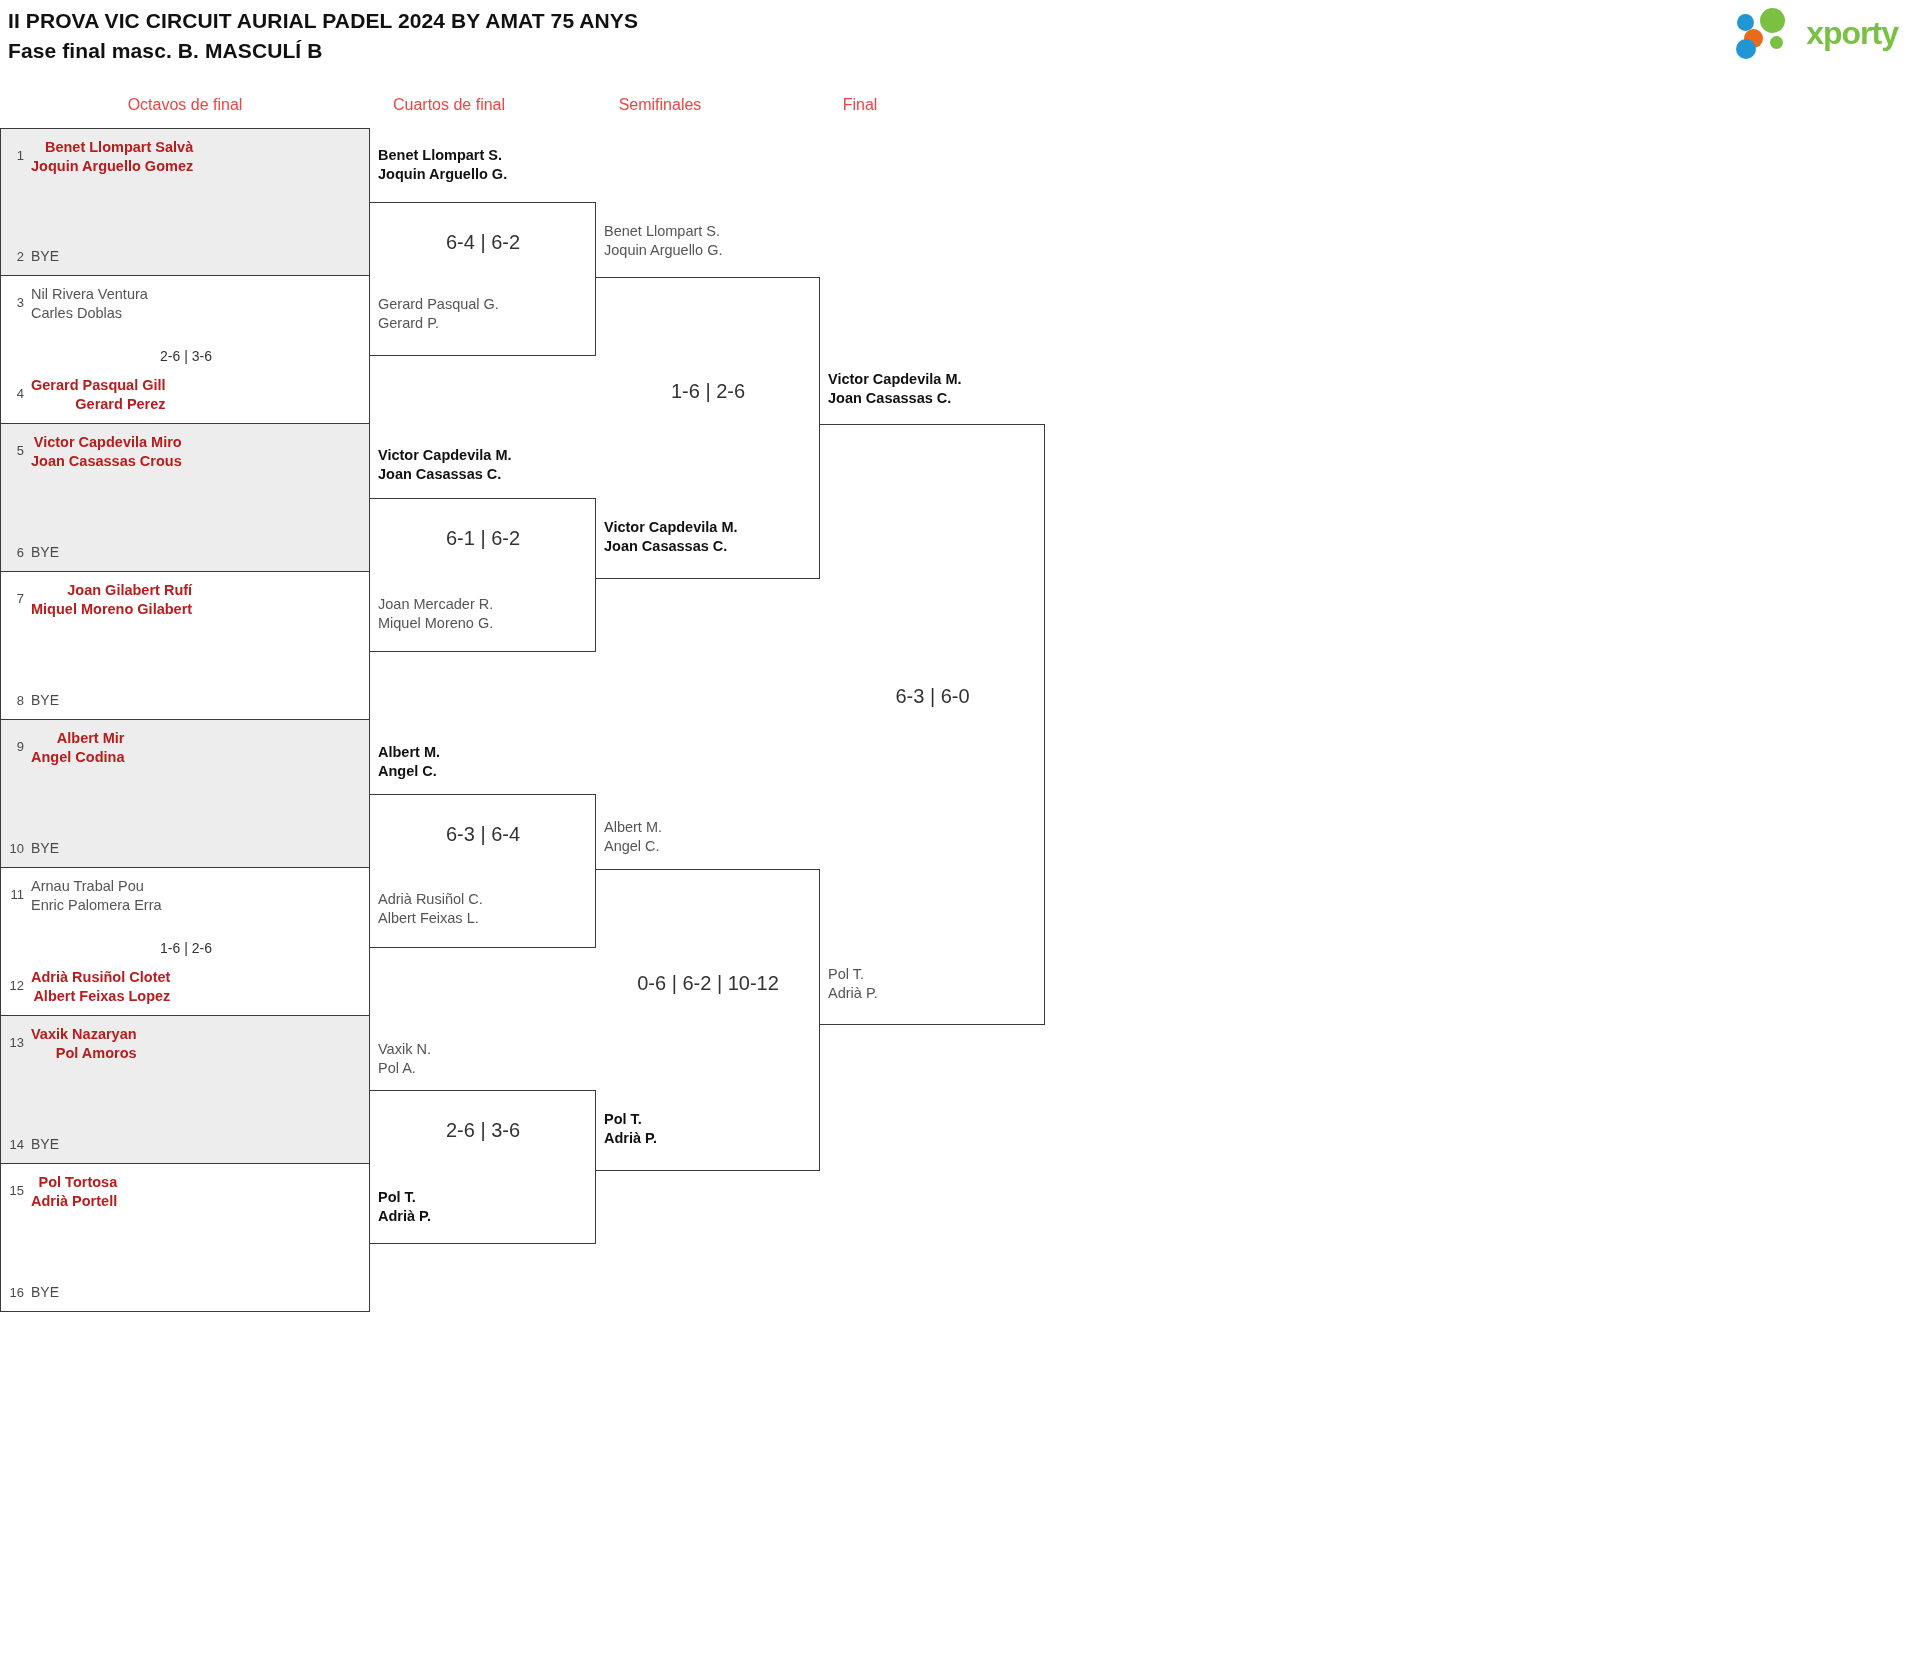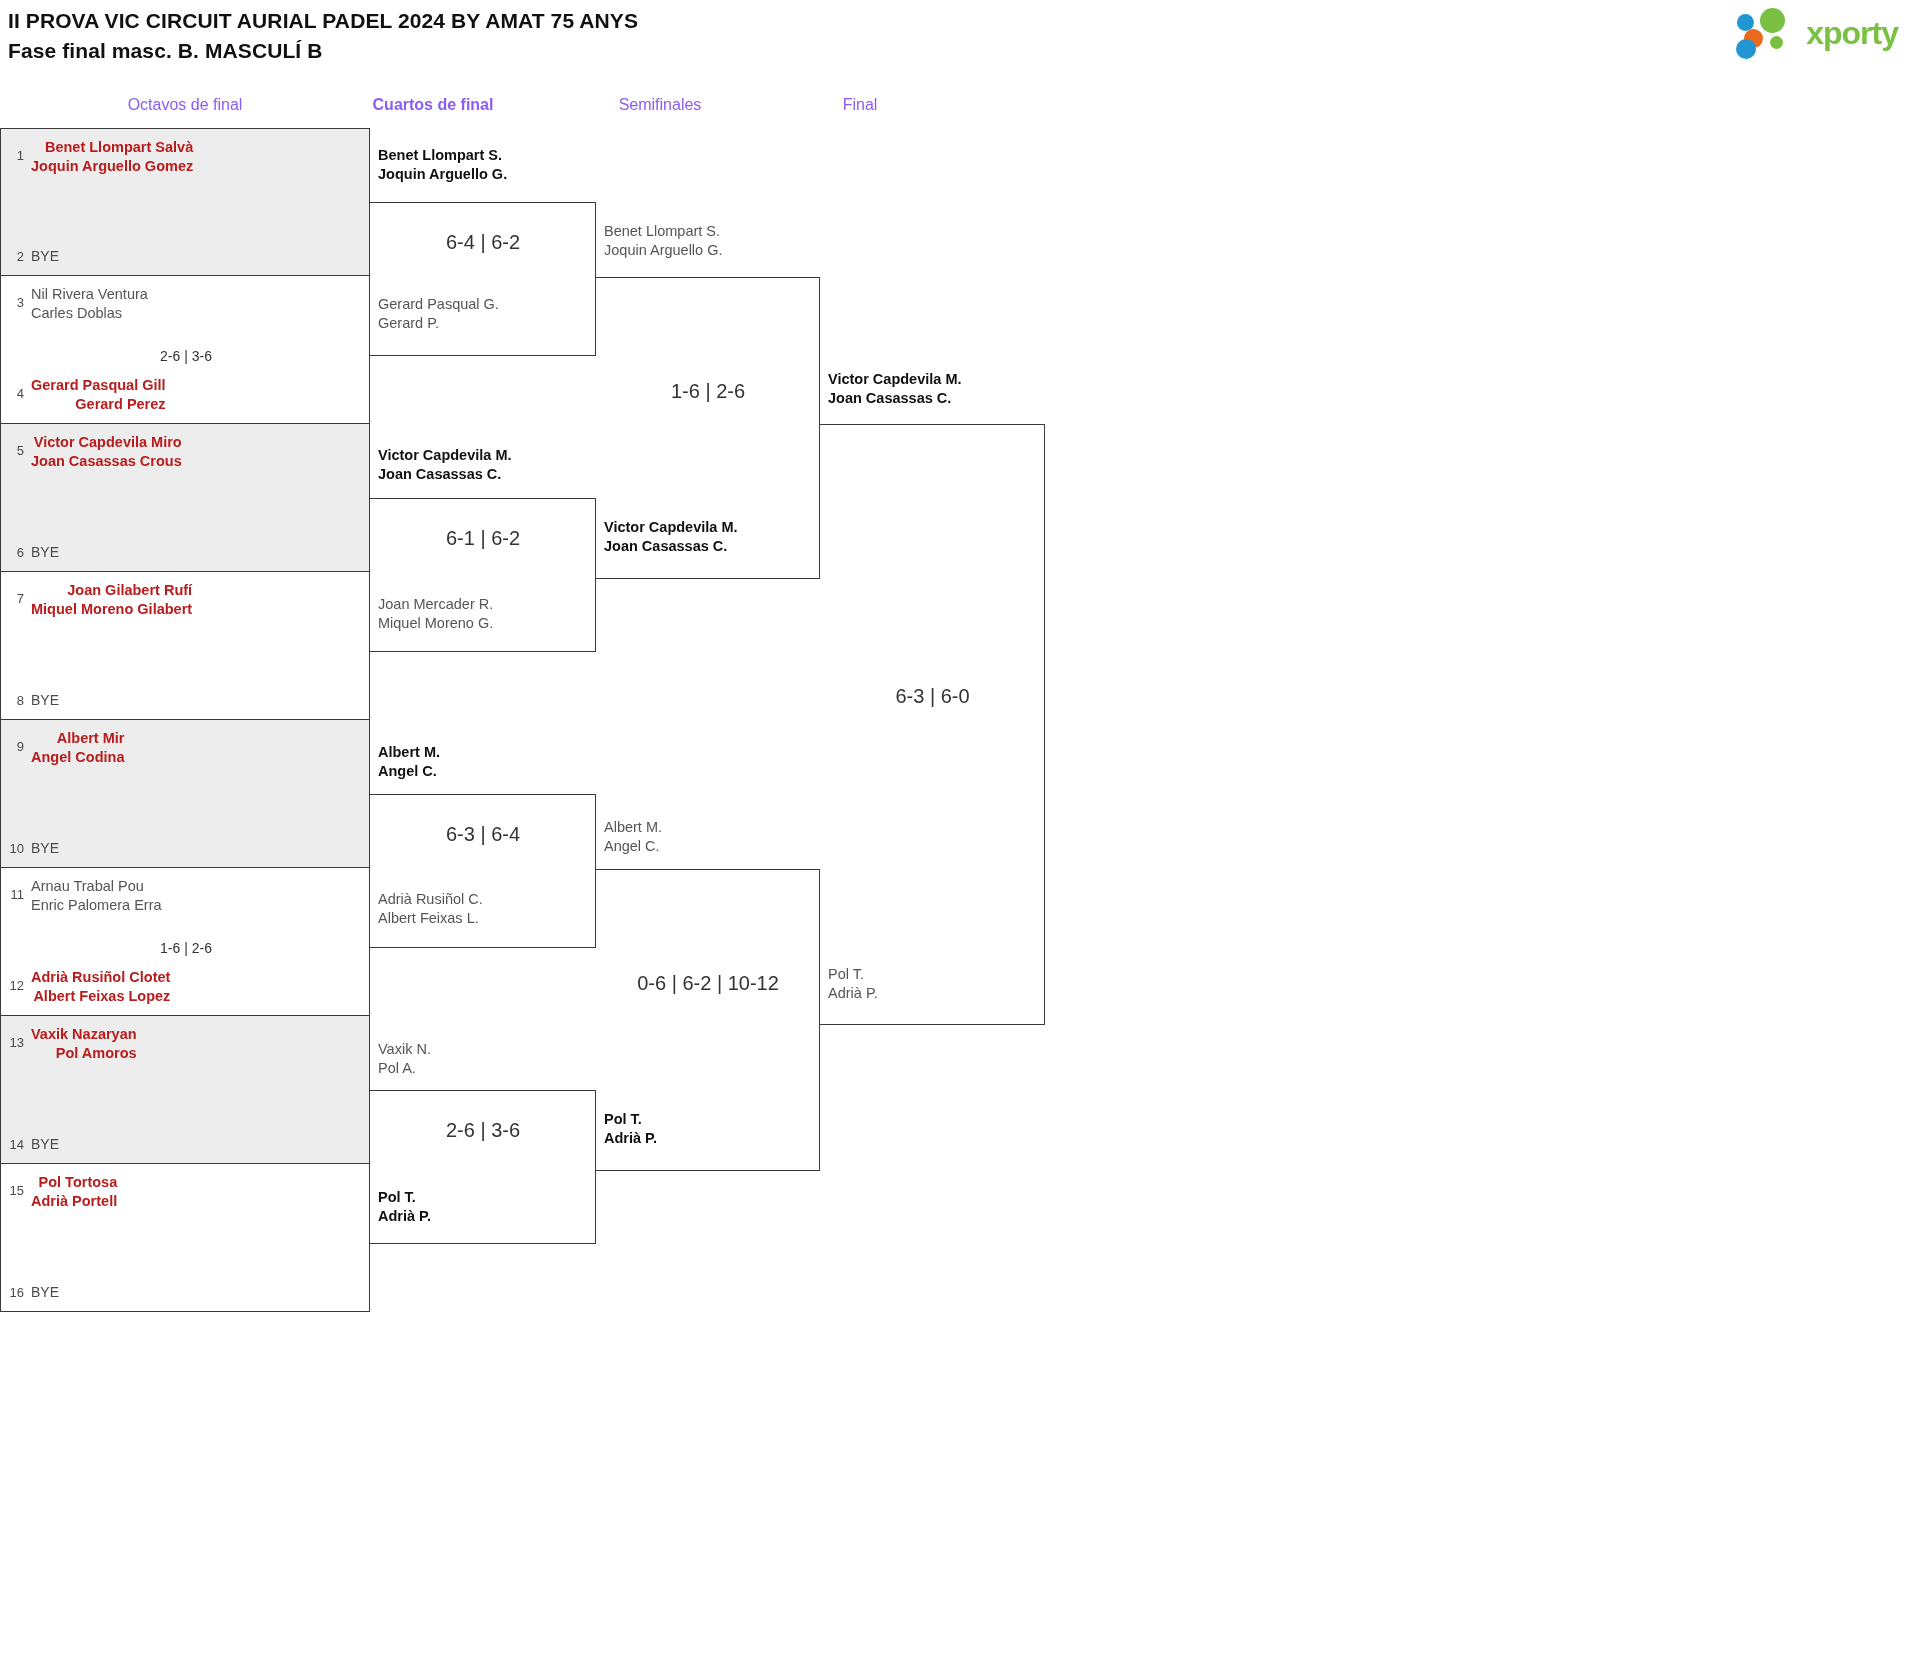--- a/index.html
+++ b/index.html
@@ -29,21 +29,21 @@
   .logo-dots i { position: absolute; border-radius: 50%; display: block; }
   .d-blue-tl  { width: 17px; height: 17px; background: #2196d3; left: 1px;  top: 6px; }
   .d-green-lg { width: 25px; height: 25px; background: #7ac143; left: 24px; top: 0px; }
   .d-orange   { width: 19px; height: 19px; background: #ea6a1b; left: 8px;  top: 21px; }
   .d-green-sm { width: 13px; height: 13px; background: #7ac143; left: 34px; top: 28px; }
   .d-blue-bl  { width: 20px; height: 20px; background: #2196d3; left: 0px;  top: 31px; }
   .logo-word { font-size: 32px; font-weight: bold; color: #7ac143; letter-spacing: -1px; line-height: 44px; }
 
   
   .round-head {
-    position: absolute; top: 96px; font-size: 16px; color: #8b5cf6;
+    position: absolute; top: 96px; font-size: 16px; color: #ef4444;
     text-align: center; white-space: nowrap;
   }
 
   
   .r1 { position: absolute; left: 0px; top: 128px; width: 370px; }
   .r1-pair { position: relative; width: 370px; height: 148px; border: 1px solid #3a3a3a; border-top: none; }
   .r1-pair.first { border-top: 1px solid #3a3a3a; }
   .r1-pair.shaded { background: #ededed; }
   .r1-slot { position: absolute; left: 0; width: 370px; display: flex; align-items: flex-start; }
   .r1-slot.top { top: 9px; }
@@ -89,21 +89,21 @@
       <i class="d-blue-tl"></i>
         <i class="d-green-lg"></i>
         <i class="d-orange"></i>
         <i class="d-green-sm"></i>
         <i class="d-blue-bl"></i>
     </span>
     <span class="logo-word">xporty</span>
   </div>
 
   <div class="round-head" style="left:60px; width:250px;">Octavos de final</div>
-  <div class="round-head" style="left:308px; width:250px;font-weight:bold;">Cuartos de final</div>
+  <div class="round-head" style="left:324px; width:250px;">Cuartos de final</div>
   <div class="round-head" style="left:535px; width:250px;">Semifinales</div>
   <div class="round-head" style="left:780px; width:160px;">Final</div>
 
   <div class="r1">
 
     <div class="r1-pair first shaded">
       <div class="r1-slot top">
         <span class="r1-seed two-line">1</span>
         <span class="r1-names win">
           <span>Benet Llompart Salvà</span><br>

